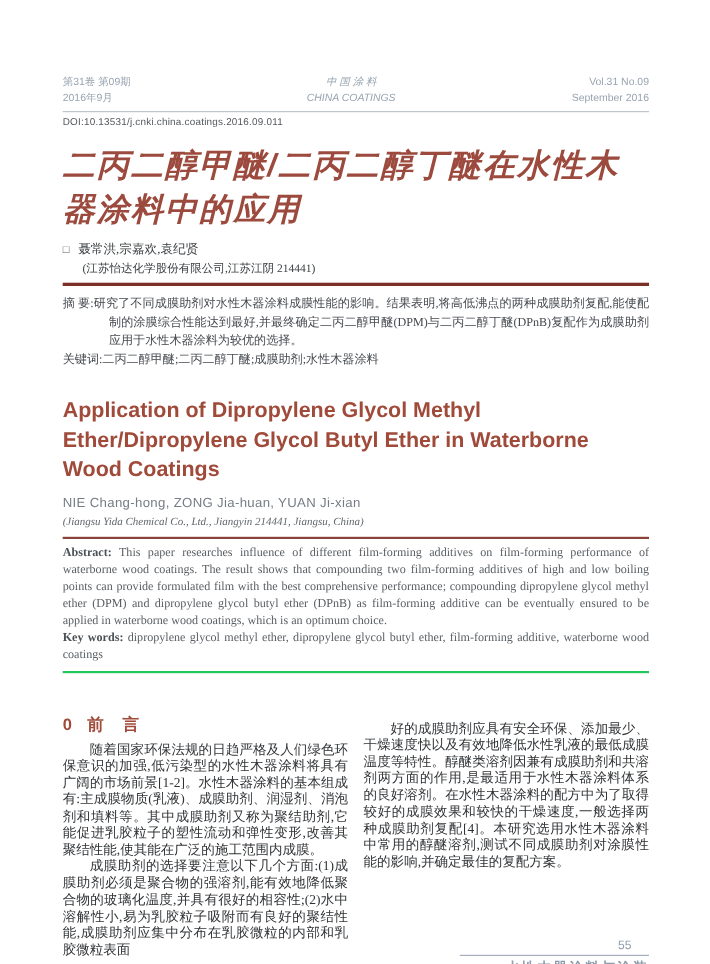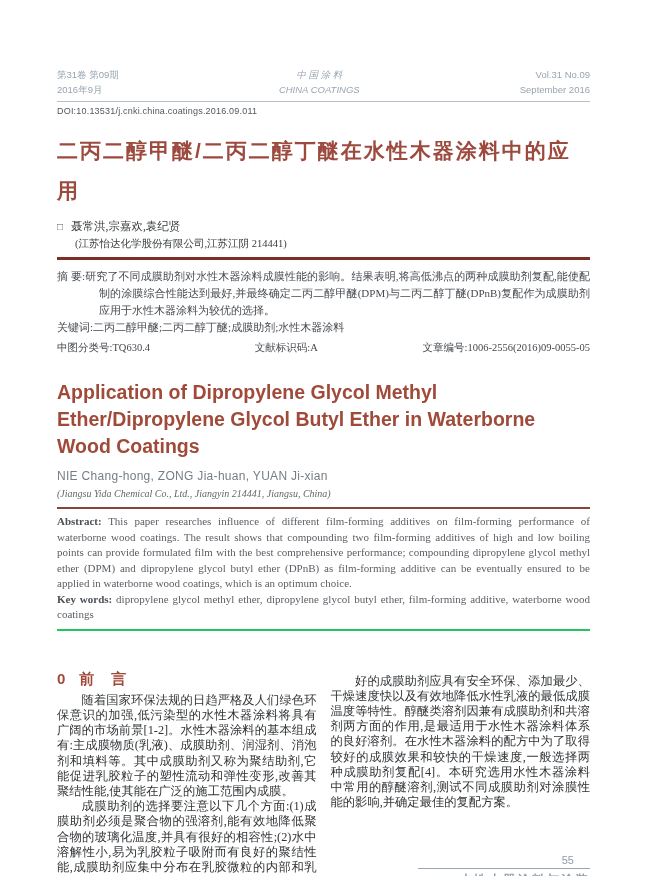--- a/index.html
+++ b/index.html
@@ -18,23 +18,24 @@
   }
   .hdr-col { white-space:nowrap; }
   .hdr-c { text-align:center;font-style:italic; }
   .hdr-r { text-align:right; }
   .doi {
     margin-top:4px; font-size:9px; color:#53575c; letter-spacing:0.2px;
     font-family:"Liberation Sans","DejaVu Sans",sans-serif;
   }
   
   .title-cn {
-    margin-top:15px; font-size:21px; line-height:40px; font-weight:bold;
+    margin-top:15px; font-size:29px; line-height:40px; font-weight:bold;
     color:#9c4a3e; letter-spacing:2px;
     font-family:"Liberation Sans","DejaVu Sans",sans-serif;
+    font-style:italic;
   }
   .authors-row { margin-top:8px; font-size:11.5px; color:#3c4043; }
   .sq { margin-right:8px; color:#5a5f63; font-size:10px; }
   .affil-cn { margin-top:3px; font-size:10.5px; padding-left:18px; color:#3c4043; }
   .rule-thick { margin-top:6px; height:3px; background:#7c2f26; }
   
   .abs-block { margin-top:8px; font-size:11px; line-height:17px; color:#45494e; text-align:justify; }
   .hang { padding-left:42px; text-indent:-42px; margin:0; }
   .meta-row { display:flex; justify-content:space-between; margin-top:5px; font-size:10.5px; color:#45494e; }
   
@@ -106,25 +107,20 @@
   <div class="rule-thick"></div>
 
   <div class="abs-block">
     <p class="hang">
       <span>摘  要:</span><span>研究了不同成膜助剂对水性木器涂料成膜性能的影响。结果表明,将高低沸点的两种成膜助剂复配,能使配制的涂膜综合性能达到最好,并最终确定二丙二醇甲醚(DPM)与二丙二醇丁醚(DPnB)复配作为成膜助剂应用于水性木器涂料为较优的选择。</span>
     </p>
     <p class="hang">
       <span>关键词:</span><span>二丙二醇甲醚;二丙二醇丁醚;成膜助剂;水性木器涂料</span>
     </p>
   </div>
-  <div class="meta-row">
-    <span>中图分类号:TQ630.4</span>
-    <span>文献标识码:A</span>
-    <span>文章编号:1006-2556(2016)09-0055-05</span>
-  </div>
 
   <h2 class="title-en" style="margin-bottom:0;">Application of Dipropylene Glycol Methyl Ether/Dipropylene Glycol Butyl Ether in Waterborne Wood Coatings</h2>
   <div class="authors-en">NIE Chang-hong, ZONG Jia-huan, YUAN Ji-xian</div>
   <div class="affil-en">(Jiangsu Yida Chemical Co., Ltd., Jiangyin 214441, Jiangsu, China)</div>
 
   <div class="abs-en">
     <p>
       <span class="lbl">Abstract:</span>
       <span>This paper researches influence of different film-forming additives on film-forming performance of waterborne wood coatings. The result shows that compounding two film-forming additives of high and low boiling points can provide formulated film with the best comprehensive performance; compounding dipropylene glycol methyl ether (DPM) and dipropylene glycol butyl ether (DPnB) as film-forming additive can be eventually ensured to be applied in waterborne wood coatings, which is an optimum choice.</span>
     </p>

